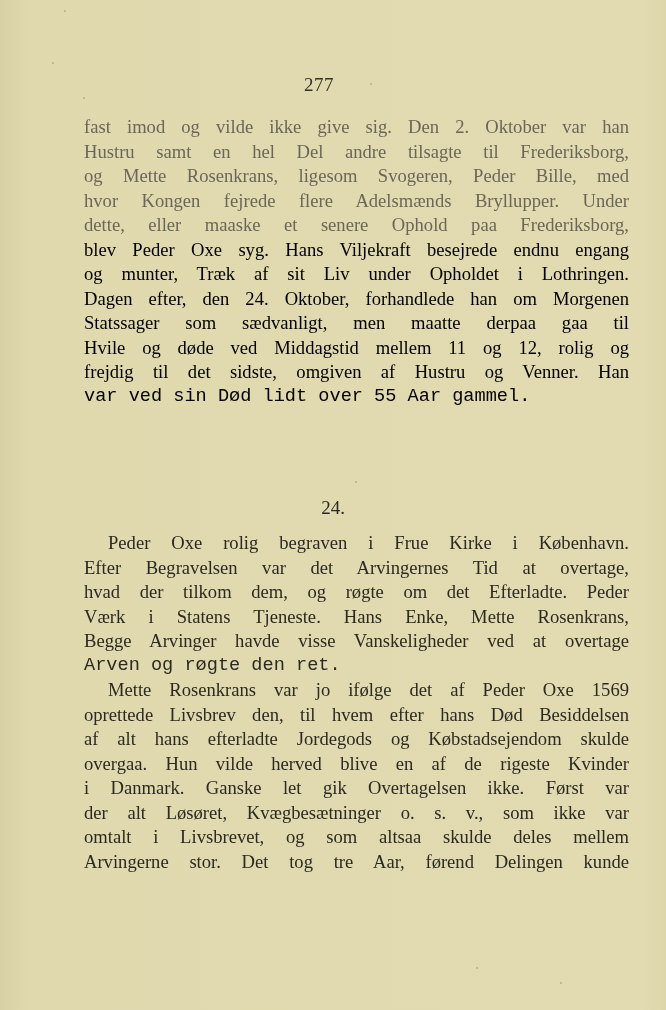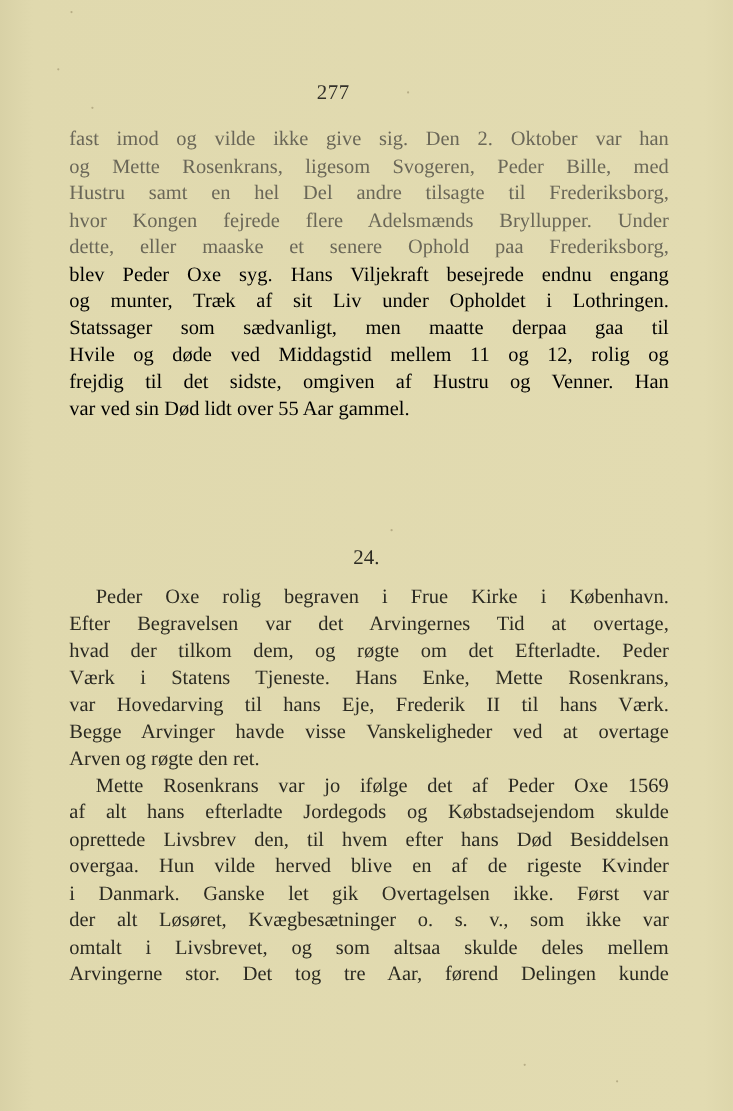--- a/index.html
+++ b/index.html
@@ -12,44 +12,45 @@
       overflow: hidden;
       background: #e0d9ae;
       background-image: linear-gradient(90deg, #d8d1a6 0px, #e0d9ae 30px, #e2dbb1 640px, #ddd6ab 666px);
       position: relative;
       font-family: "Liberation Serif", "DejaVu Serif", serif;
       color: #2b2a22;
     }
     .page-number {
       position: absolute;
       top: 74px;
-      left: 0;
+      left: 16px;
       width: 606px;
       text-align: center;
       font-size: 19px;
       letter-spacing: 0.5px;
       color: #33312a;
     }
     .text-block {
       position: absolute;
-      left: 63px;
+      left: 84px;
       width: 545px;
     }
     .line {
       display: block;
       height: 24.5px;
       line-height: 24.5px;
       font-size: 18.6px;
       text-align: justify;
       text-align-last: justify;
       white-space: nowrap;
       overflow: visible;
     }
     .line.last {
       text-align-last: left;
+      font-family: Liberation Mono, monospace;
     }
     .line.indent {
       padding-left: 24px;
     }
     .block-1 { top: 115px; }
     .block-1 .line { color: #000000; }
     .block-1 .line.faint { color: #6a6758; }
     .section-heading {
       position: absolute;
       top: 497px;
@@ -76,43 +77,43 @@
 <div class="speck" style="left:83px;top:97px;"></div>
 <div class="speck" style="left:370px;top:83px;"></div>
 <div class="speck" style="left:355px;top:481px;"></div>
 <div class="speck" style="left:476px;top:967px;"></div>
 <div class="speck" style="left:560px;top:982px;"></div>
 
 <div class="page-number">277</div>
 
 <div class="text-block block-1">
   <span class="line faint">fast imod og vilde ikke give sig.  Den 2. Oktober var han</span>
+  <span class="line faint">Hustru samt en hel Del andre tilsagte til Frederiksborg,</span>
   <span class="line faint">og Mette Rosenkrans, ligesom Svogeren, Peder Bille, med</span>
-  <span class="line faint">Hustru samt en hel Del andre tilsagte til Frederiksborg,</span>
   <span class="line faint">hvor Kongen fejrede flere Adelsmænds Bryllupper.  Under</span>
   <span class="line faint">dette, eller maaske et senere Ophold paa Frederiksborg,</span>
   <span class="line">blev Peder Oxe syg.  Hans Viljekraft besejrede endnu engang</span>
   <span class="line">og munter, Træk af sit Liv under Opholdet i Lothringen.</span>
+  <span class="line">Dagen efter, den 24. Oktober, forhandlede han om Morgenen</span>
   <span class="line">Statssager som sædvanligt, men maatte derpaa gaa til</span>
   <span class="line">Hvile og døde ved Middagstid mellem 11 og 12, rolig og</span>
   <span class="line">frejdig til det sidste, omgiven af Hustru og Venner.  Han</span>
   <span class="line last">var ved sin Død lidt over 55 Aar gammel.</span>
 </div>
 
 <div class="section-heading">24.</div>
 
 <div class="text-block block-2">
   <span class="line indent">Peder Oxe rolig begraven i Frue Kirke i København.</span>
   <span class="line">Efter Begravelsen var det Arvingernes Tid at overtage,</span>
   <span class="line">hvad der tilkom dem, og røgte om det Efterladte.  Peder</span>
   <span class="line">Værk i Statens Tjeneste.  Hans Enke, Mette Rosenkrans,</span>
-  <span class="line">var Hovedarving til hans Eje, Frederik II til hans Værk.</span>
   <span class="line">Begge Arvinger havde visse Vanskeligheder ved at overtage</span>
   <span class="line last">Arven og røgte den ret.</span>
   <span class="line indent">Mette Rosenkrans var jo ifølge det af Peder Oxe 1569</span>
+  <span class="line">oprettede Livsbrev den, til hvem efter hans Død Besiddelsen</span>
   <span class="line">af alt hans efterladte Jordegods og Købstadsejendom skulde</span>
-  <span class="line">oprettede Livsbrev den, til hvem efter hans Død Besiddelsen</span>
   <span class="line">overgaa.  Hun vilde herved blive en af de rigeste Kvinder</span>
   <span class="line">i Danmark.  Ganske let gik Overtagelsen ikke.  Først var</span>
   <span class="line">der alt Løsøret, Kvægbesætninger o. s. v., som ikke var</span>
   <span class="line">omtalt i Livsbrevet, og som altsaa skulde deles mellem</span>
   <span class="line">Arvingerne stor.  Det tog tre Aar, førend Delingen kunde</span>
 </div>
 
 </body></html>

